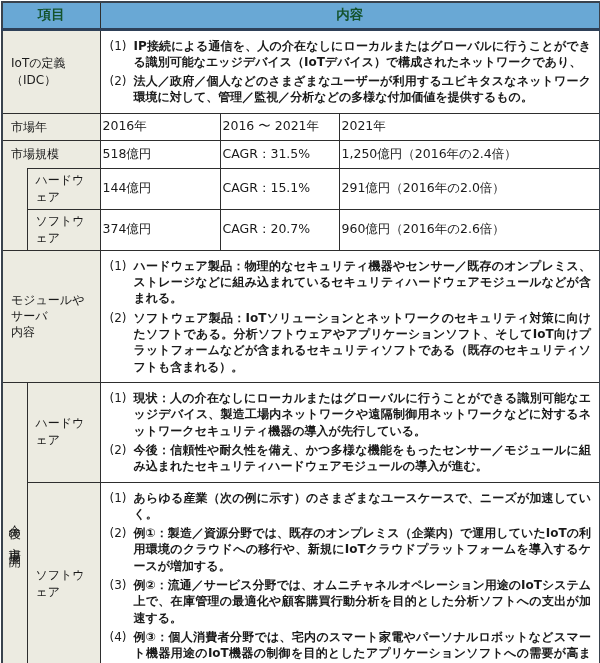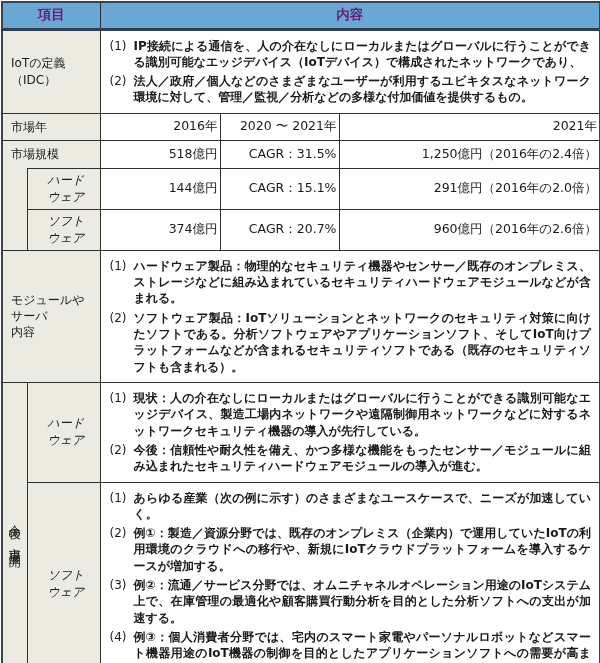--- a/index.html
+++ b/index.html
@@ -1,31 +1,31 @@
 <!DOCTYPE html>
 <html><head>
 <meta charset="utf-8">
 <style>
   html,body{margin:0;padding:0;background:#fff;}
   body{width:600px;font-family:"DejaVu Sans","Liberation Sans",sans-serif;color:#1a1a1a;}
   table{border-collapse:collapse;table-layout:fixed;width:598px;margin:1px;
         border:2px solid #39424d;}
   td,th{border:1px solid #2e2e2e;box-sizing:border-box;overflow:hidden;}
-  th.head{background:#69a8d5;color:#701a75;font-size:13.5px;font-weight:bold;
+  th.head{background:#69a8d5;color:#14532d;font-size:13.5px;font-weight:bold;
           text-align:center;vertical-align:middle;border-bottom:3px solid #2e4058;}
   td.lbl{background:#ecebe1;font-size:12px;padding:3px 4px 3px 8px;
          vertical-align:middle;white-space:pre-line;line-height:1.35;}
-  td.sublbl{background:#ecebe1;font-size:12px;padding:3px 4px 3px 20px;
-            vertical-align:middle;font-style:italic;}
+  td.sublbl{background:#ecebe1;font-size:12px;padding:3px 4px 3px 8px;
+            vertical-align:middle;}
   td.strip{background:#ecebe1;padding:0;text-align:center;vertical-align:middle;}
   td.strip-open{border-top:none;}
   td.lbl-open{border-bottom:none;}
   .vtext{writing-mode:vertical-rl;text-orientation:upright;display:inline-block;
          font-size:12px;letter-spacing:3px;line-height:1;}
-  td.val{background:#ffffff;font-size:12.5px;text-align:right;vertical-align:middle;
+  td.val{background:#ffffff;font-size:12.5px;text-align:left;vertical-align:middle;
          padding:2px 2px;}
   td.content{background:#ffffff;font-size:12px;padding:4px 8px 4px 9px;
              vertical-align:middle;line-height:1.36;}
   .para{display:flex;margin:3px 0;}
   .para .num{flex:0 0 24px;}
   .para .txt{flex:1;text-align:justify;font-weight:bold;}
 </style>
 </head>
 <body>
 
@@ -55,21 +55,21 @@
       <div class="para">
         <span class="num">(2)</span>
         <span class="txt">法人／政府／個人などのさまざまなユーザーが利用するユビキタスなネットワーク環境に対して、管理／監視／分析などの多様な付加価値を提供するもの。</span>
       </div>
     </td>
   </tr>
 
   <tr style="height:27px">
     <td class="lbl" colspan="2">市場年</td>
     <td class="val">2016年</td>
-    <td class="val">2020 〜 2021年</td>
+    <td class="val">2016 〜 2021年</td>
     <td class="val">2021年</td>
   </tr>
 
   <tr style="height:28px">
     <td class="lbl lbl-open" colspan="2">市場規模</td>
     <td class="val">518億円</td>
     <td class="val">CAGR：31.5%</td>
     <td class="val">1,250億円（2016年の2.4倍）</td>
   </tr>
 

